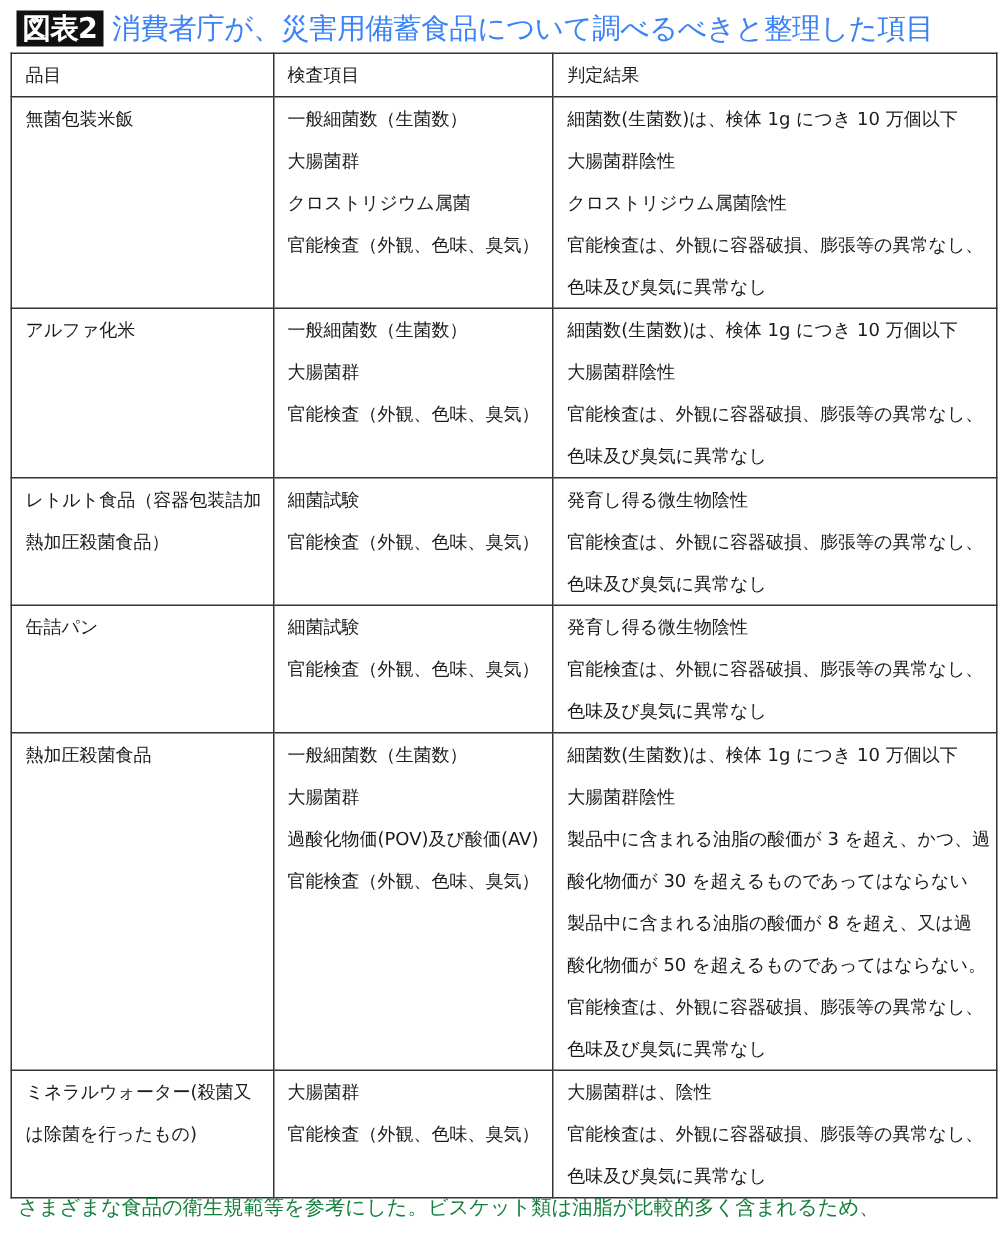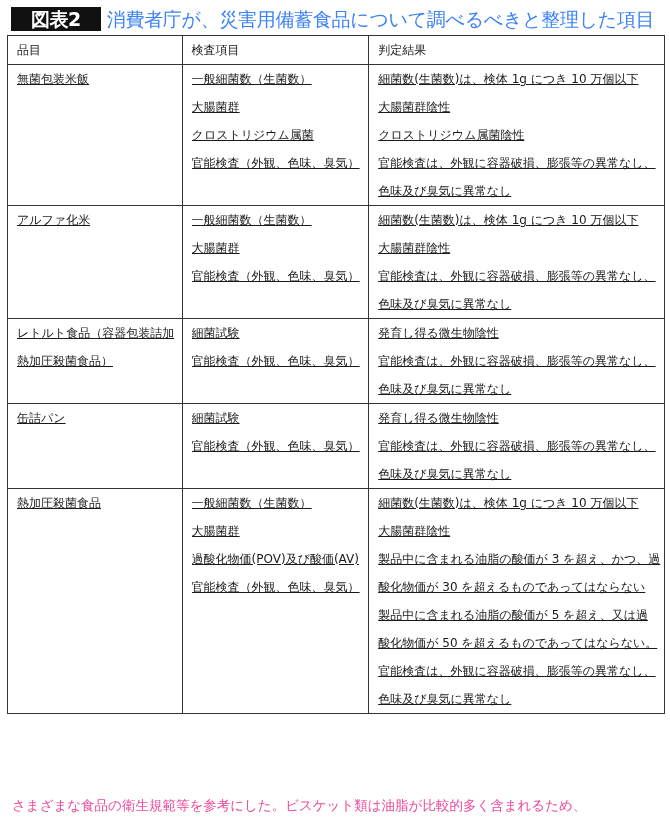--- a/index.html
+++ b/index.html
@@ -8,45 +8,45 @@
     font-family: "DejaVu Sans", "Liberation Sans", sans-serif;
     color: #1a1a1a;
   }
   .title-bar {
     position: absolute; left: 11px; top: 6px; height: 26px;
     display: flex; align-items: center;
   }
   .fig-label {
     background: #111111; color: #ffffff;
     font-size: 19px; font-weight: bold; line-height: 24px;
-    padding: 0 20px; height: 24px; display: inline-block;
+    padding: 0 4px; height: 24px; display: inline-block;
     letter-spacing: -0.5px;
   }
   .fig-title {
     font-size: 19px; margin-left: 6px; line-height: 24px; color: #3b82f6;
     letter-spacing: -0.3px; white-space: nowrap;
   }
   table.data {
     position: absolute; left: 7px; top: 35px;
     width: 658px; border-collapse: collapse;
     font-size: 12px; color: #1a1a1a;
   }
   table.data td, table.data th {
     border: 1.3px solid #333;
     vertical-align: top; text-align: left; font-weight: normal;
     padding: 0 0 0 9px;
   }
   table.data th { height: 28px; line-height: 28px; }
   col.c1 { width: 175px; }
   col.c2 { width: 187px; }
   col.c3 { width: 296px; }
-  .line { height: 28px; line-height: 28px; white-space: nowrap; overflow: hidden; text-decoration: underline; }
+  .line { height: 28px; line-height: 28px; white-space: nowrap; overflow: hidden; }
   .caption {
     position: absolute; left: 12px; top: 796px; width: 650px;
-    font-size: 13.5px; line-height: 18px; color: #ec4899;
+    font-size: 13.5px; line-height: 18px; color: #15803d;
   }
 </style>
 </head>
 <body>
 
 <div class="title-bar">
   <span class="fig-label">図表2</span>
   <span class="fig-title">消費者庁が、災害用備蓄食品について調べるべきと整理した項目</span>
 </div>
 
@@ -135,22 +135,37 @@
           <div class="line">一般細菌数（生菌数）</div>
           <div class="line">大腸菌群</div>
           <div class="line">過酸化物価(POV)及び酸価(AV)</div>
           <div class="line">官能検査（外観、色味、臭気）</div>
         </td>
         <td>
           <div class="line">細菌数(生菌数)は、検体 1g につき 10 万個以下</div>
           <div class="line">大腸菌群陰性</div>
           <div class="line">製品中に含まれる油脂の酸価が 3 を超え、かつ、過</div>
           <div class="line">酸化物価が 30 を超えるものであってはならない</div>
-          <div class="line">製品中に含まれる油脂の酸価が 5 を超え、又は過</div>
+          <div class="line">製品中に含まれる油脂の酸価が 8 を超え、又は過</div>
           <div class="line">酸化物価が 50 を超えるものであってはならない。</div>
+          <div class="line">官能検査は、外観に容器破損、膨張等の異常なし、</div>
+          <div class="line">色味及び臭気に異常なし</div>
+        </td>
+      </tr>
+      <tr>
+        <td>
+          <div class="line">ミネラルウォーター(殺菌又</div>
+          <div class="line">は除菌を行ったもの)</div>
+        </td>
+        <td>
+          <div class="line">大腸菌群</div>
+          <div class="line">官能検査（外観、色味、臭気）</div>
+        </td>
+        <td>
+          <div class="line">大腸菌群は、陰性</div>
           <div class="line">官能検査は、外観に容器破損、膨張等の異常なし、</div>
           <div class="line">色味及び臭気に異常なし</div>
         </td>
       </tr>
     </tbody>
 </table>
 
 <div class="caption">
   <div>さまざまな食品の衛生規範等を参考にした。ビスケット類は油脂が比較的多く含まれるため、</div>
 </div>

